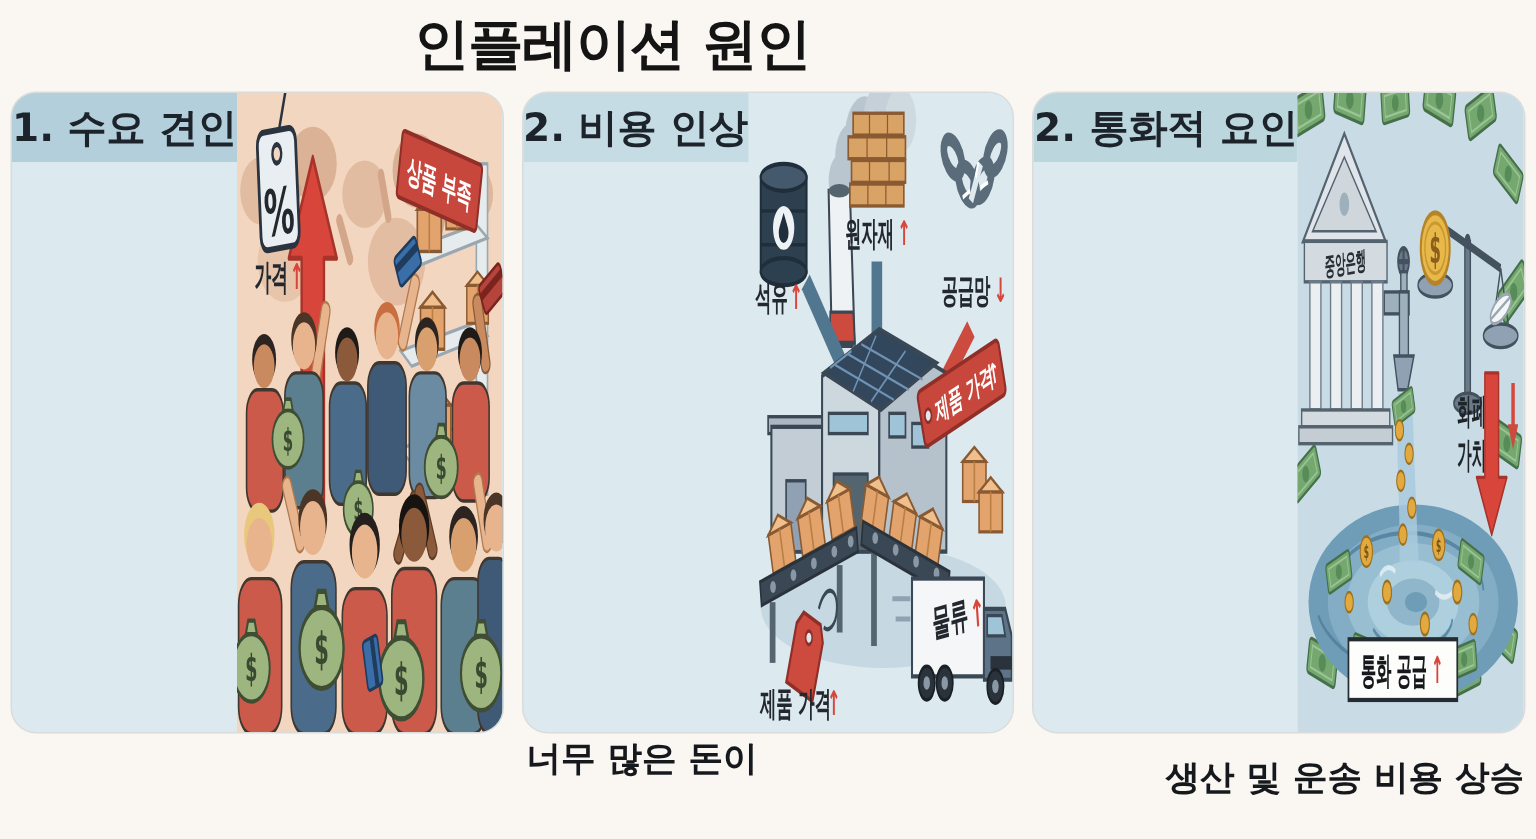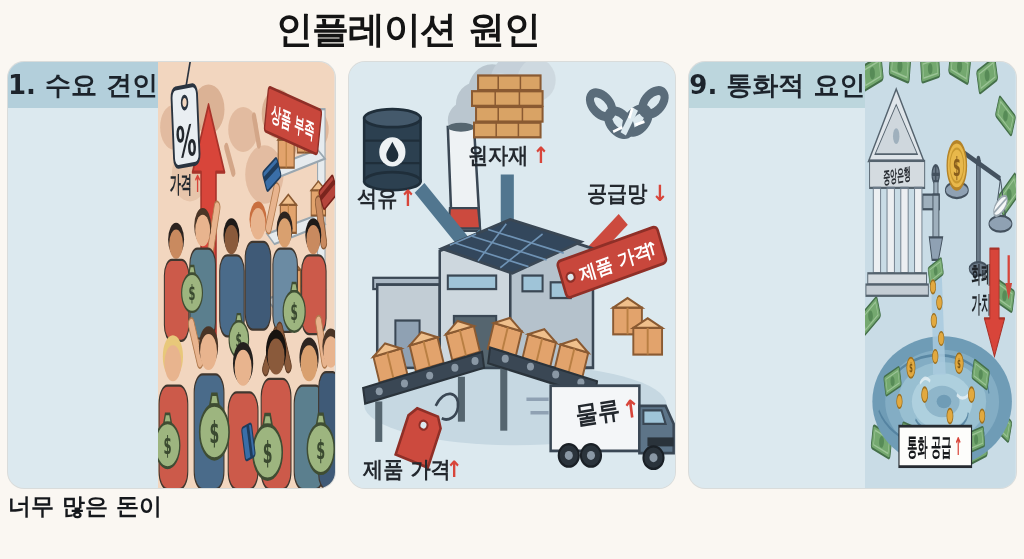--- a/index.html
+++ b/index.html
@@ -32,21 +32,21 @@
   .panel:nth-child(2) .panel-header{background:#c6dce4;}
   .panel:nth-child(3) .panel-header{background:#bcd6dd;}
   .art{flex:1;position:relative;}
   .art svg{position:absolute;inset:0;width:100%;height:100%;display:block;}
   svg text{font-family:"DejaVu Sans","Liberation Sans",sans-serif;font-weight:bold;}
   .captions{
     position:absolute;top:492px;left:8px;width:1008px;height:64px;
     display:flex;gap:14px;
   }
   .caption{
-    flex:1;text-align:left;font-size:23px;font-weight:800;
+    flex:1;text-align:right;font-size:23px;font-weight:800;
     line-height:1.27;color:#15181c;
   }
   .caption.single{padding-top:13px;}
   .defs-holder{position:absolute;width:0;height:0;overflow:hidden;}
 </style>
 </head>
 <body>
 
 <svg class="defs-holder" aria-hidden="true">
   <defs>
@@ -229,20 +229,21 @@
           <g transform="translate(170,338) rotate(75)">
             <rect x="-15" y="-9.5" width="30" height="19" rx="3" fill="#3a6ea8" stroke="#1f3c5c" stroke-width="2"></rect>
             <rect x="-15" y="-5" width="30" height="5" fill="#1f3c5c"></rect>
           </g>
         </g>
       </svg>
     </div>
   </section>
 
   <section class="panel">
+    <header class="panel-header">2. 비용 인상</header>
     <div class="art">
       <svg viewBox="0 0 324 379" preserveAspectRatio="none">
         <rect x="0" y="0" width="324" height="379" fill="#dce9ef"></rect>
         <ellipse cx="165" cy="305" rx="150" ry="36" fill="#c6d8e2"></ellipse>
 
         <g opacity="0.9">
           <circle cx="114" cy="52" r="16" fill="#b6c3cb"></circle>
           <circle cx="126" cy="38" r="20" fill="#b6c3cb"></circle>
           <circle cx="142" cy="26" r="24" fill="#b6c3cb"></circle>
           <circle cx="164" cy="18" r="24" fill="#c2ced6"></circle>
@@ -406,21 +407,21 @@
             <circle cx="17" cy="12" r="4" fill="#dce9ef" stroke="#8f2f27" stroke-width="2"></circle>
           </g>
         </g>
         <text x="14" y="369" font-size="20" fill="#23282e">제품 가격</text>
         <text x="96" y="369" font-size="20" fill="#d8453a">↑</text>
       </svg>
     </div>
   </section>
 
   <section class="panel">
-    <header class="panel-header">9. 통화적 요인</header>
+    <header class="panel-header">2. 통화적 요인</header>
     <div class="art">
       <svg viewBox="0 0 328 379" preserveAspectRatio="none">
         <rect x="0" y="0" width="328" height="379" fill="#c9dce6"></rect>
 
         <g>
           <use href="#bill" transform="translate(16,10) rotate(-14)"></use>
           <use href="#bill" transform="translate(76,4) rotate(10)"></use>
           <use href="#bill" transform="translate(142,6) rotate(-8) scale(0.9)"></use>
           <use href="#bill" transform="translate(206,4) rotate(14)"></use>
           <use href="#bill" transform="translate(266,12) rotate(-18) scale(0.95)"></use>
@@ -539,13 +540,16 @@
         </g>
       </svg>
     </div>
   </section>
 </div>
 
 <div class="captions">
   <div class="caption">
     <span>너무 많은 돈이</span><br>
   </div>
+  <div class="caption single">
+    <span>생산 및 운송 비용 상승</span>
+  </div>
 </div>
 
 </body></html>

